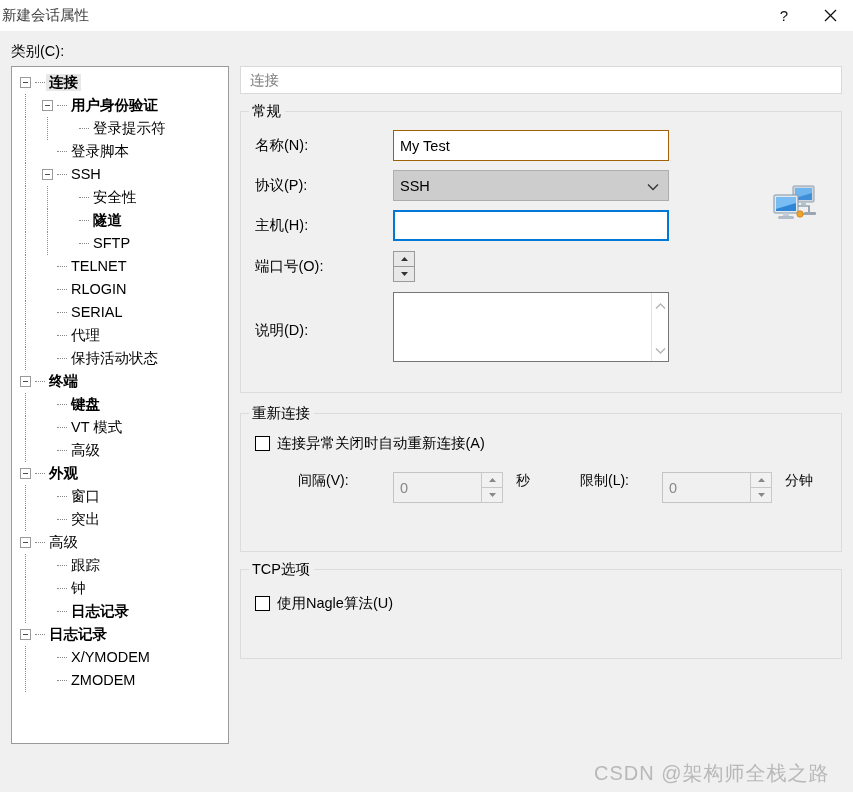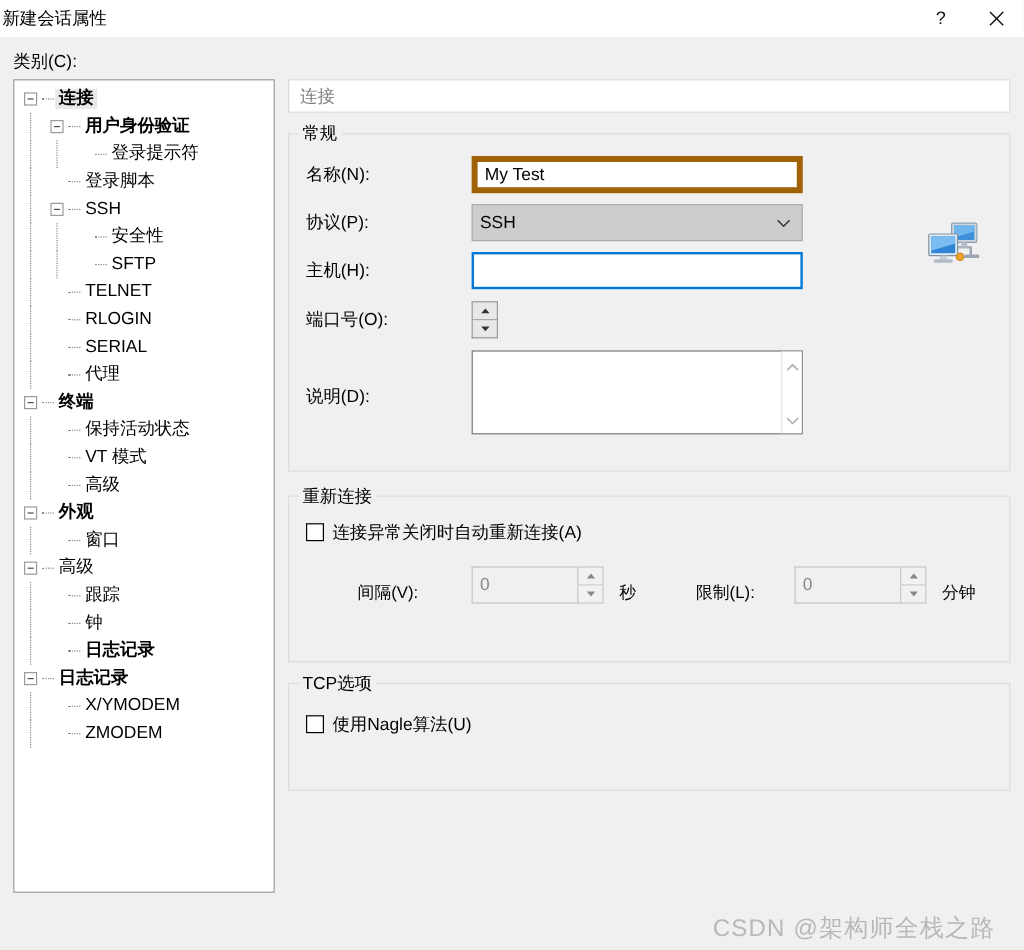--- a/index.html
+++ b/index.html
@@ -20,21 +20,21 @@
   
   .titlebar {
     height: 31px;
     background: #ffffff;
     display: flex;
     align-items: center;
     position: relative;
   }
   .titlebar-text {
     font-size: 14.5px;
-    color: #000000;
+    color: #404040;
     padding-left: 2px;
     letter-spacing: 0px;
   }
   .titlebar-buttons {
     position: absolute;
     right: 0;
     top: 0;
     height: 31px;
     display: flex;
   }
@@ -178,21 +178,21 @@
     width: 152px;
     padding-left: 14px;
     box-sizing: border-box;
     font-size: 14.5px;
     color: #000;
     flex: 0 0 auto;
   }
 
   .textbox {
     height: 31px;
-    border: 5px solid #a16207;
+    border: 1px solid #a16207;
     background: #ffffff;
     box-sizing: border-box;
     display: flex;
     align-items: center;
     padding: 0 6px;
     font-size: 14.5px;
     color: #000;
   }
   .textbox.focused { border: 2px solid #0078d7; }
 
@@ -385,20 +385,28 @@
         <div class="expander-spacer"></div>
         <div class="dots-h"></div>
         <span class="tree-label">安全性</span>
       </div>
       <div class="tree-row">
         <div class="vline" style="left: 13px;"></div>
         <div class="vline" style="left: 35px;"></div>
         <div style="width: 52px; flex: 0 0 auto;"></div>
         <div class="expander-spacer"></div>
         <div class="dots-h"></div>
+        <span class="tree-label bold">隧道</span>
+      </div>
+      <div class="tree-row">
+        <div class="vline" style="left: 13px;"></div>
+        <div class="vline" style="left: 35px;"></div>
+        <div style="width: 52px; flex: 0 0 auto;"></div>
+        <div class="expander-spacer"></div>
+        <div class="dots-h"></div>
         <span class="tree-label">SFTP</span>
       </div>
       <div class="tree-row">
         <div class="vline" style="left: 13px;"></div>
         <div style="width: 30px; flex: 0 0 auto;"></div>
         <div class="expander-spacer"></div>
         <div class="dots-h"></div>
         <span class="tree-label">TELNET</span>
       </div>
       <div class="tree-row">
@@ -414,33 +422,40 @@
         <div class="expander-spacer"></div>
         <div class="dots-h"></div>
         <span class="tree-label">SERIAL</span>
       </div>
       <div class="tree-row">
         <div class="vline" style="left: 13px;"></div>
         <div style="width: 30px; flex: 0 0 auto;"></div>
         <div class="expander-spacer"></div>
         <div class="dots-h"></div>
         <span class="tree-label">代理</span>
+      </div>
+      <div class="tree-row">
+        <div class="vline" style="left: 13px;"></div>
+        <div style="width: 30px; flex: 0 0 auto;"></div>
+        <div class="expander-spacer"></div>
+        <div class="dots-h"></div>
+        <span class="tree-label">保持活动状态</span>
       </div>
       <div class="tree-row">
         <div style="width: 8px; flex: 0 0 auto;"></div>
         <div class="expander"></div>
         <div class="dots-h"></div>
         <span class="tree-label bold">终端</span>
       </div>
       <div class="tree-row">
         <div class="vline" style="left: 13px;"></div>
         <div style="width: 30px; flex: 0 0 auto;"></div>
         <div class="expander-spacer"></div>
         <div class="dots-h"></div>
-        <span class="tree-label">保持活动状态</span>
+        <span class="tree-label bold">键盘</span>
       </div>
       <div class="tree-row">
         <div class="vline" style="left: 13px;"></div>
         <div style="width: 30px; flex: 0 0 auto;"></div>
         <div class="expander-spacer"></div>
         <div class="dots-h"></div>
         <span class="tree-label">VT 模式</span>
       </div>
       <div class="tree-row">
         <div class="vline" style="left: 13px;"></div>
@@ -454,20 +469,27 @@
         <div class="expander"></div>
         <div class="dots-h"></div>
         <span class="tree-label bold">外观</span>
       </div>
       <div class="tree-row">
         <div class="vline" style="left: 13px;"></div>
         <div style="width: 30px; flex: 0 0 auto;"></div>
         <div class="expander-spacer"></div>
         <div class="dots-h"></div>
         <span class="tree-label">窗口</span>
+      </div>
+      <div class="tree-row">
+        <div class="vline" style="left: 13px;"></div>
+        <div style="width: 30px; flex: 0 0 auto;"></div>
+        <div class="expander-spacer"></div>
+        <div class="dots-h"></div>
+        <span class="tree-label">突出</span>
       </div>
       <div class="tree-row">
         <div style="width: 8px; flex: 0 0 auto;"></div>
         <div class="expander"></div>
         <div class="dots-h"></div>
         <span class="tree-label">高级</span>
       </div>
       <div class="tree-row">
         <div class="vline" style="left: 13px;"></div>
         <div style="width: 30px; flex: 0 0 auto;"></div>
@@ -607,21 +629,21 @@
   </div>
 
   <div class="groupbox" style="height:139px; padding-top:20px; margin-top:20px;">
     <div class="group-title">重新连接</div>
 
     <div class="checkbox-row" style="margin-bottom:19px;">
       <div class="checkbox"></div>
       <span class="cb-label">连接异常关闭时自动重新连接(A)</span>
     </div>
 
-    <div style="display:flex; align-items:flex-end; padding-left:14px;">
+    <div style="display:flex; align-items:flex-start; padding-left:14px;">
       <div style="width:138px; padding-left:43px; box-sizing:border-box;">间隔(V):</div>
       <div class="spinner disabled">
         <div class="sp-text">
           <span>0</span>
         </div>
         <div class="sp-buttons">
           <div class="sp-btn">
             <svg width="9" height="6" viewBox="0 0 9 6">
               <polygon points="4.5,1 8,5 1,5" fill="#888"></polygon>
             </svg>

